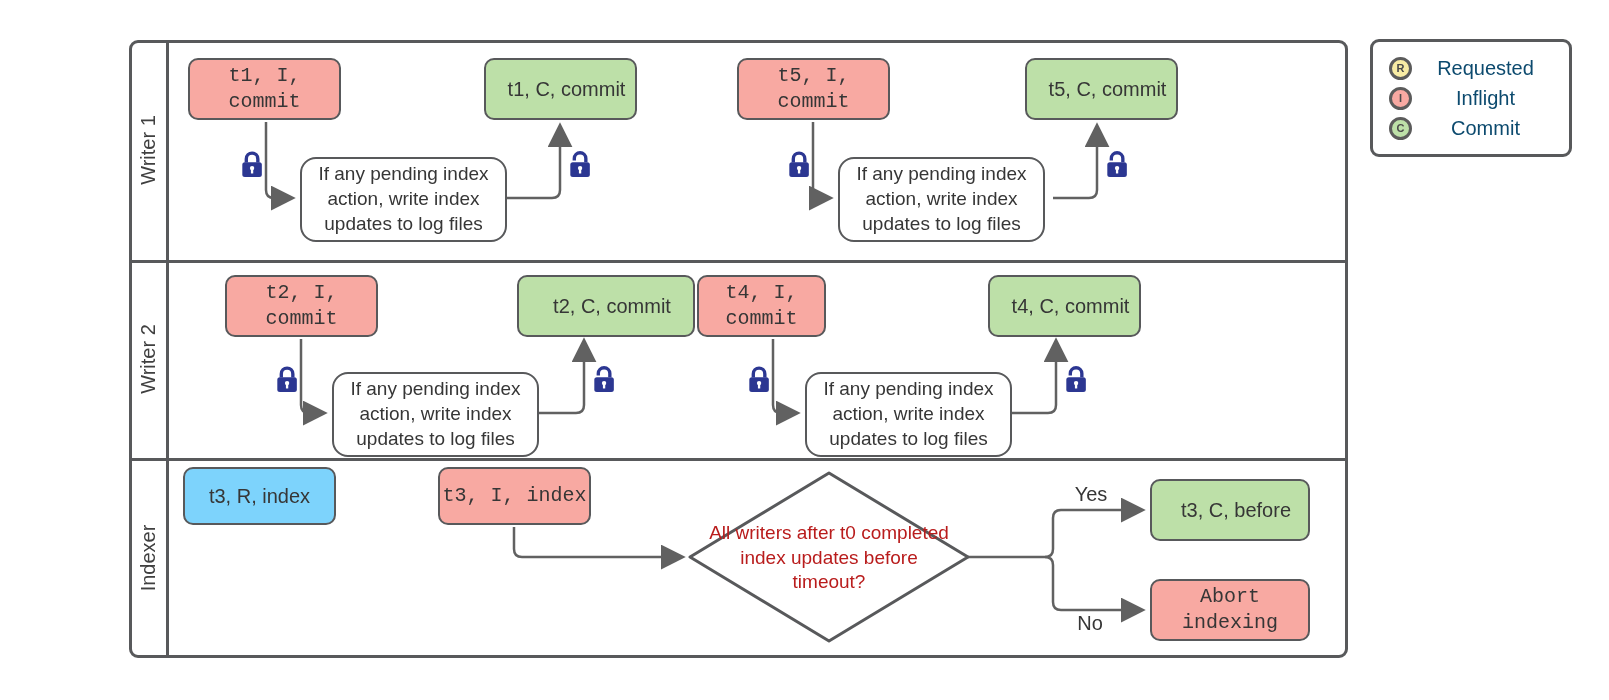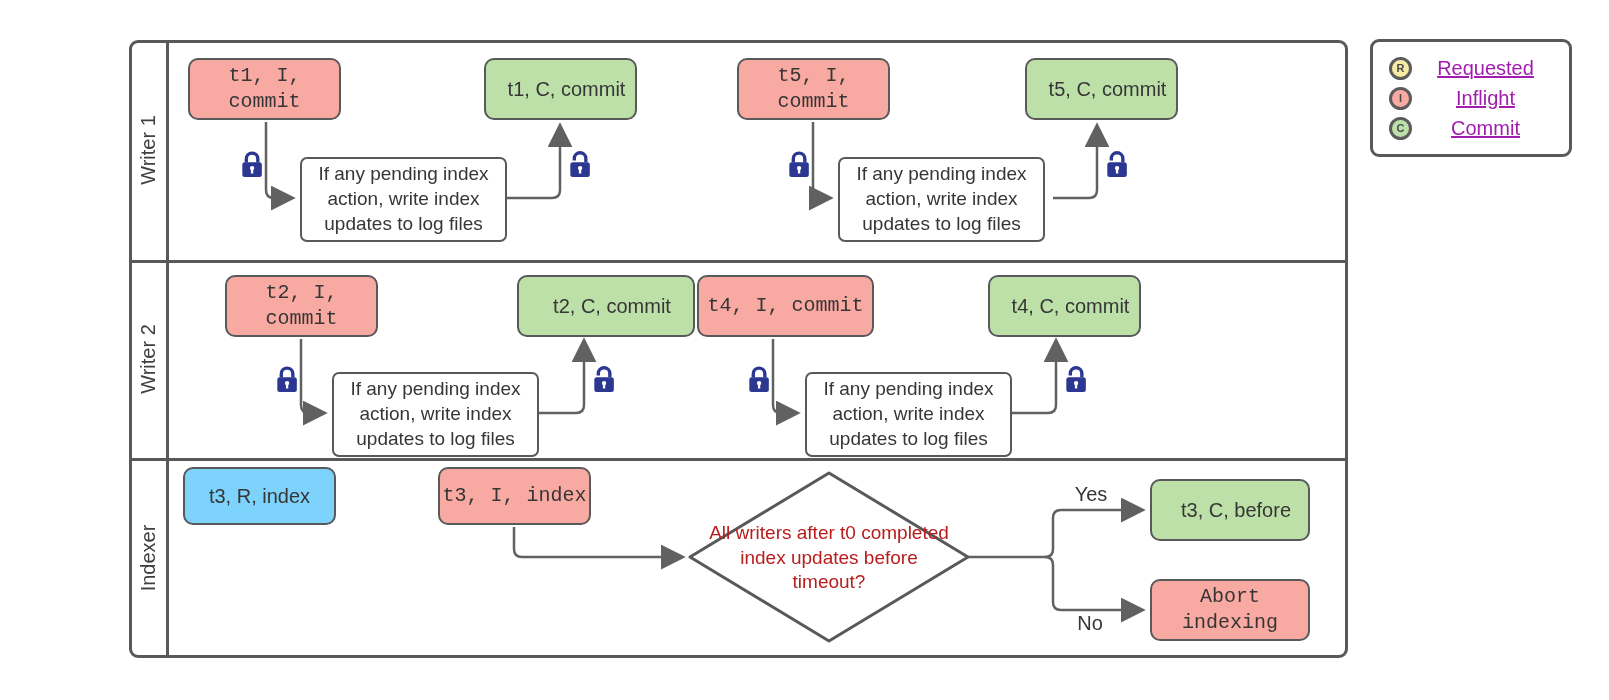--- a/index.html
+++ b/index.html
@@ -22,41 +22,41 @@
   svg.overlay{position:absolute;left:0;top:0;width:1609px;height:700px;}
   
   .node{
     position:absolute;box-sizing:border-box;border:2.5px solid #58595b;border-radius:10px;
     display:flex;align-items:center;justify-content:center;text-align:center;
     font-size:20px;line-height:1.3;background:#ffffff;
   }
   .inflight{background:#f8a9a2;font-family:Liberation Mono, monospace;}
   .commit{background:#bde0a8;padding-left:12px;}
   .requested{background:#7dd3fc;}
-  .process{font-size:19px;padding:4px 6px;border-radius:7px;}
+  .process{font-size:19px;padding:4px 6px;border-radius:16px;}
   .diamond-text{
     position:absolute;left:709px;top:521px;width:240px;text-align:center;
     font-size:19px;line-height:1.3;color:#b91c1c;
   }
   .edge-label{position:absolute;width:50px;text-align:center;font-size:20px;color:#363636;}
   
   .legend{
     position:absolute;left:1370px;top:39px;width:202px;height:118px;box-sizing:border-box;
     border:3px solid #58595b;border-radius:9px;background:#ffffff;
     display:flex;flex-direction:column;justify-content:center;gap:7px;padding:6px 10px 6px 16px;
   }
   .legend-row{display:flex;align-items:center;}
   .legend-dot{
     width:17px;height:17px;border-radius:50%;border:3px solid #5b5b5b;flex:0 0 auto;
     display:flex;align-items:center;justify-content:center;font-size:11px;font-weight:bold;color:#4a4a4a;
   }
   .dot-r{background:#f8eca4;}
   .dot-i{background:#f8a9a2;}
   .dot-c{background:#bde0a8;}
-  .legend-text{flex:1;text-align:center;font-size:20px;color:#a21caf;text-decoration:underline;}
+  .legend-text{flex:1;text-align:center;font-size:20px;color:#0c4a6e;}
 </style>
 </head>
 <body>
 
 <div class="canvas">
 
   <div class="frame"></div>
   <div class="vdiv"></div>
   <div class="hdiv" style="top:260px;"></div>
   <div class="hdiv" style="top:458px;"></div>
@@ -148,21 +148,21 @@
   <div class="node inflight" style="left:188px;top:58px;width:153px;height:62px;">t1, I, commit</div>
   <div class="node commit" style="left:484px;top:58px;width:153px;height:62px;">t1, C, commit</div>
   <div class="node process" style="left:300px;top:157px;width:207px;height:85px;">If any pending index action, write index updates to log files</div>
   <div class="node inflight" style="left:737px;top:58px;width:153px;height:62px;">t5, I, commit</div>
   <div class="node commit" style="left:1025px;top:58px;width:153px;height:62px;">t5, C, commit</div>
   <div class="node process" style="left:838px;top:157px;width:207px;height:85px;">If any pending index action, write index updates to log files</div>
 
   <div class="node inflight" style="left:225px;top:275px;width:153px;height:62px;">t2, I, commit</div>
   <div class="node commit" style="left:517px;top:275px;width:178px;height:62px;">t2, C, commit</div>
   <div class="node process" style="left:332px;top:372px;width:207px;height:85px;">If any pending index action, write index updates to log files</div>
-  <div class="node inflight" style="left:697px;top:275px;width:177px;height:62px;">t4, I, commit</div>
+  <div class="node inflight" style="left:697px;top:275px;width:129px;height:62px;">t4, I, commit</div>
   <div class="node commit" style="left:988px;top:275px;width:153px;height:62px;">t4, C, commit</div>
   <div class="node process" style="left:805px;top:372px;width:207px;height:85px;">If any pending index action, write index updates to log files</div>
 
   <div class="node requested" style="left:183px;top:467px;width:153px;height:58px;">t3, R, index</div>
   <div class="node inflight" style="left:438px;top:467px;width:153px;height:58px;">t3, I, index</div>
   <div class="diamond-text">All writers after t0 completed index updates before timeout?</div>
   <div class="edge-label" style="left:1066px;top:483px;">Yes</div>
   <div class="edge-label" style="left:1065px;top:612px;">No</div>
   <div class="node commit" style="left:1150px;top:479px;width:160px;height:62px;">t3, C, before</div>
   <div class="node inflight" style="left:1150px;top:579px;width:160px;height:62px;">Abort indexing</div>

